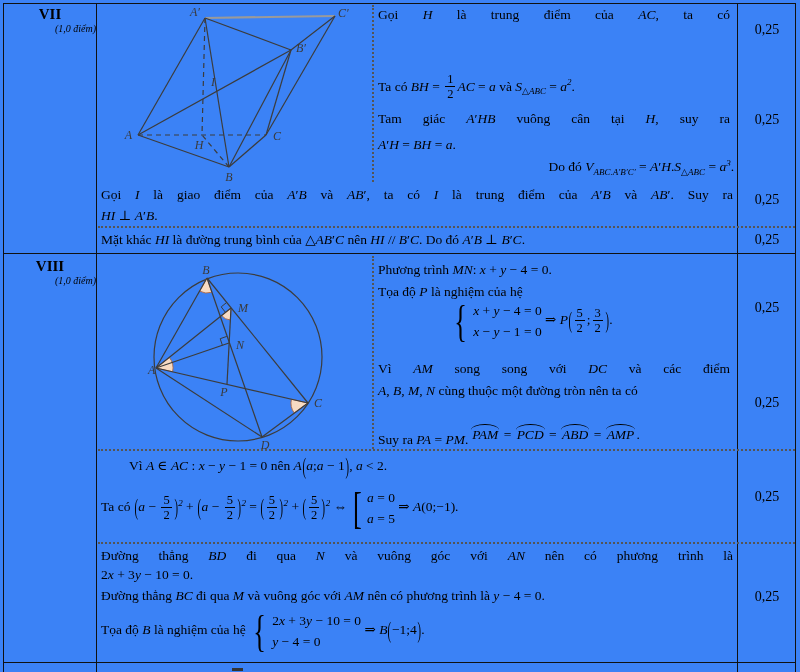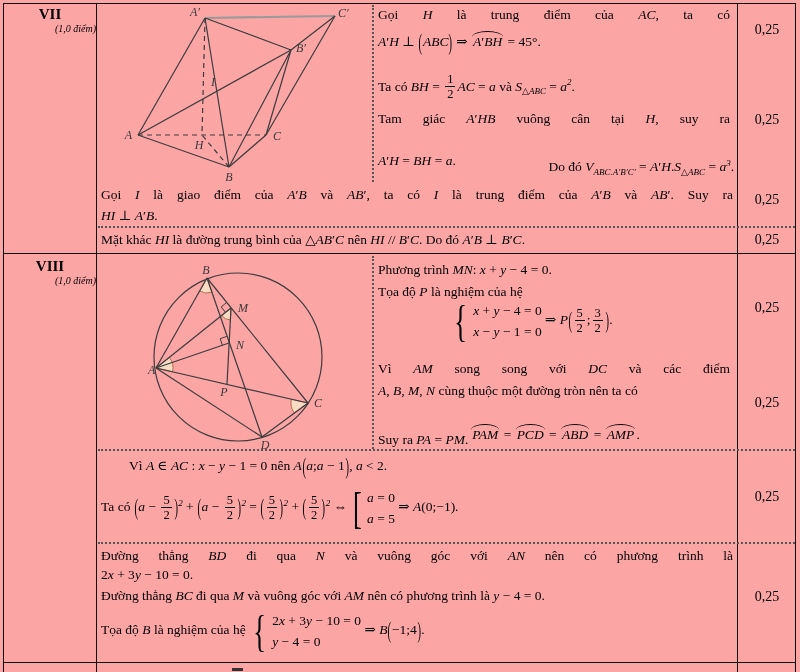--- a/index.html
+++ b/index.html
@@ -1,16 +1,16 @@
 <!DOCTYPE html>
 <html><head>
 <meta charset="utf-8">
 <style>
   html,body{margin:0;padding:0;background:#fff;}
-  .page{position:relative;width:800px;height:672px;background:#fca5a5;overflow:hidden;
+  .page{position:relative;width:800px;height:672px;background:#3b82f6;overflow:hidden;
         font-family:"Liberation Serif","DejaVu Serif",serif;font-size:13.5px;color:#000;}
   .lh{position:absolute;border-top:1.5px solid #111;}
   .lv{position:absolute;border-left:1.5px solid #111;}
   .dh{position:absolute;border-top:2px dotted #555;}
   .dv{position:absolute;border-left:2px dotted #555;}
   .txt{position:absolute;line-height:1.32;}
   .just{text-align:justify;text-align-last:justify;}
   .ctr{text-align:center;margin-top:16px;}
   .plabel{position:absolute;left:4px;width:92px;text-align:center;font-weight:bold;font-size:15px;}
   .ppoints{position:absolute;left:4px;width:92px;text-align:right;font-weight:normal;font-style:italic;font-size:10px;}
@@ -75,27 +75,26 @@
     <text x="228" y="12" text-anchor="start">C′</text>
     <text x="186" y="47" text-anchor="start">B′</text>
     <text x="103" y="81" text-anchor="middle">I</text>
     <text x="22" y="134" text-anchor="end">A</text>
     <text x="89" y="144" text-anchor="middle">H</text>
     <text x="163" y="135" text-anchor="start">C</text>
     <text x="119" y="176" text-anchor="middle">B</text>
   </svg>
 
   <div class="txt just" style="left:378px;top:6px;width:352px;">Gọi <i>H</i> là trung điểm của <i>AC</i>, ta có</div>
-  <div class="txt" style="left:378px;top:33px;width:352px;"><i>A</i>′<i>H</i> ⊥ <span class="bp">(</span><i>ABC</i><span class="bp">)</span> ⇒ <span class="arc"><i>A</i>′<i>BH</i></span> = 45°.</div>
   <div class="txt" style="left:378px;top:73px;width:352px;">Ta có <i>BH</i> = <span class="frac">
         <span class="num">1</span>
         <span class="den">2</span>
       </span><i>AC</i> = <i>a</i> và <i>S</i><sub>△ABC</sub> = <i>a</i><sup>2</sup>.</div>
   <div class="txt just" style="left:378px;top:110px;width:352px;">Tam giác <i>A</i>′<i>HB</i> vuông cân tại <i>H</i>, suy ra</div>
-  <div class="txt" style="left:378px;top:136px;width:352px;margin-top:16px;"><i>A</i>′<i>H</i> = <i>BH</i> = <i>a</i>.</div>
+  <div class="txt" style="left:378px;top:136px;width:352px;"><i>A</i>′<i>H</i> = <i>BH</i> = <i>a</i>.</div>
   <div class="txt" style="left:378px;top:158px;width:356px;text-align:right;">Do đó <i>V</i><sub>ABC.A′B′C′</sub> = <i>A</i>′<i>H</i>.<i>S</i><sub>△ABC</sub> = <i>a</i><sup>3</sup>.</div>
 
   <div class="txt just" style="left:101px;top:186px;width:632px;">Gọi <i>I</i> là giao điểm của <i>A</i>′<i>B</i> và <i>AB</i>′, ta có <i>I</i> là trung điểm của <i>A</i>′<i>B</i> và <i>AB</i>′. Suy ra</div>
   <div class="txt" style="left:101px;top:207px;width:632px;"><i>HI</i> ⊥ <i>A</i>′<i>B</i>.</div>
   <div class="txt" style="left:101px;top:231px;width:632px;">Mặt khác <i>HI</i> là đường trung bình của △<i>AB</i>′<i>C</i> nên <i>HI</i> // <i>B</i>′<i>C</i>. Do đó <i>A</i>′<i>B</i> ⊥ <i>B</i>′<i>C</i>.</div>
 
   <div class="score" style="top:22px;">0,25</div>
   <div class="score" style="top:112px;">0,25</div>
   <div class="score" style="top:192px;">0,25</div>
   <div class="score" style="top:232px;">0,25</div>

